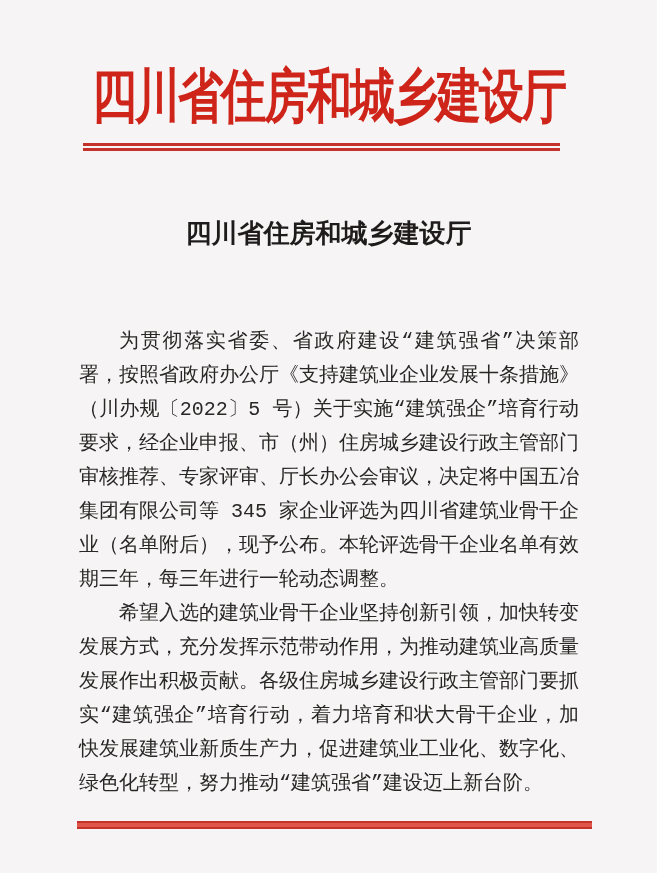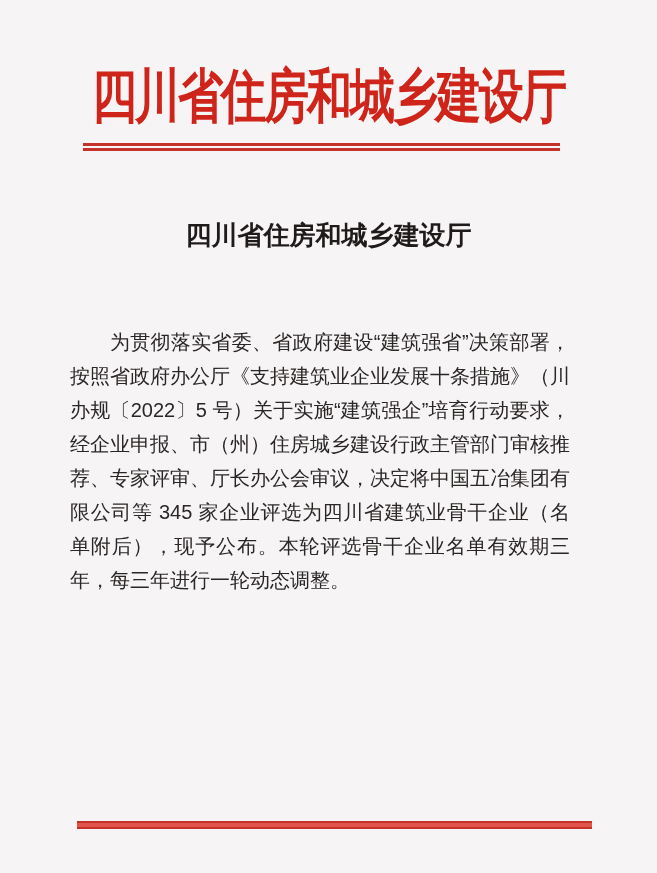--- a/index.html
+++ b/index.html
@@ -9,21 +9,21 @@
   body {
     width: 657px;
     height: 873px;
     background: var(--bg, #f6f4f5);
     overflow: hidden;
   }
   .page {
     position: relative;
     width: 657px;
     height: 873px;
-    font-family: Liberation Sans, sans-serif;
+    font-family: Liberation Mono, monospace;
   }
   .masthead {
     position: absolute;
     top: 58px;
     left: 0;
     width: 100%;
     text-align: center;
     font-size: 45px;
     font-weight: bold;
     letter-spacing: -2px;
@@ -60,21 +60,21 @@
     width: 100%;
     text-align: center;
     font-size: 26px;
     font-weight: bold;
     line-height: 37px;
     color: var(--title-ink, #201b1b);
   }
   .doc-body {
     position: absolute;
     top: 325px;
-    left: 70px;
+    left: 79px;
     width: 500px;
     font-size: 20px;
     line-height: 34px;
     text-align: justify;
     color: var(--body-ink, #2b2626);
   }
   .doc-body p {
     margin: 0;
     text-indent: 2em;
   }
@@ -87,17 +87,18 @@
   <div class="masthead">四川省住房和城乡建设厅</div>
 
   <div class="rule rule-top"></div>
 
   <div class="doc-title">
     <div>四川省住房和城乡建设厅</div>
   </div>
 
   <div class="doc-body">
     <p>为贯彻落实省委、省政府建设“建筑强省”决策部署，按照省政府办公厅《支持建筑业企业发展十条措施》（川办规〔2022〕5 号）关于实施“建筑强企”培育行动要求，经企业申报、市（州）住房城乡建设行政主管部门审核推荐、专家评审、厅长办公会审议，决定将中国五冶集团有限公司等 345 家企业评选为四川省建筑业骨干企业（名单附后），现予公布。本轮评选骨干企业名单有效期三年，每三年进行一轮动态调整。</p>
+    <p>希望入选的建筑业骨干企业坚持创新引领，加快转变发展方式，充分发挥示范带动作用，为推动建筑业高质量发展作出积极贡献。各级住房城乡建设行政主管部门要抓实“建筑强企”培育行动，着力培育和状大骨干企业，加快发展建筑业新质生产力，促进建筑业工业化、数字化、绿色化转型，努力推动“建筑强省”建设迈上新台阶。</p>
   </div>
 
   <div class="rule rule-bottom"></div>
 
 </div>
 
 </body></html>

